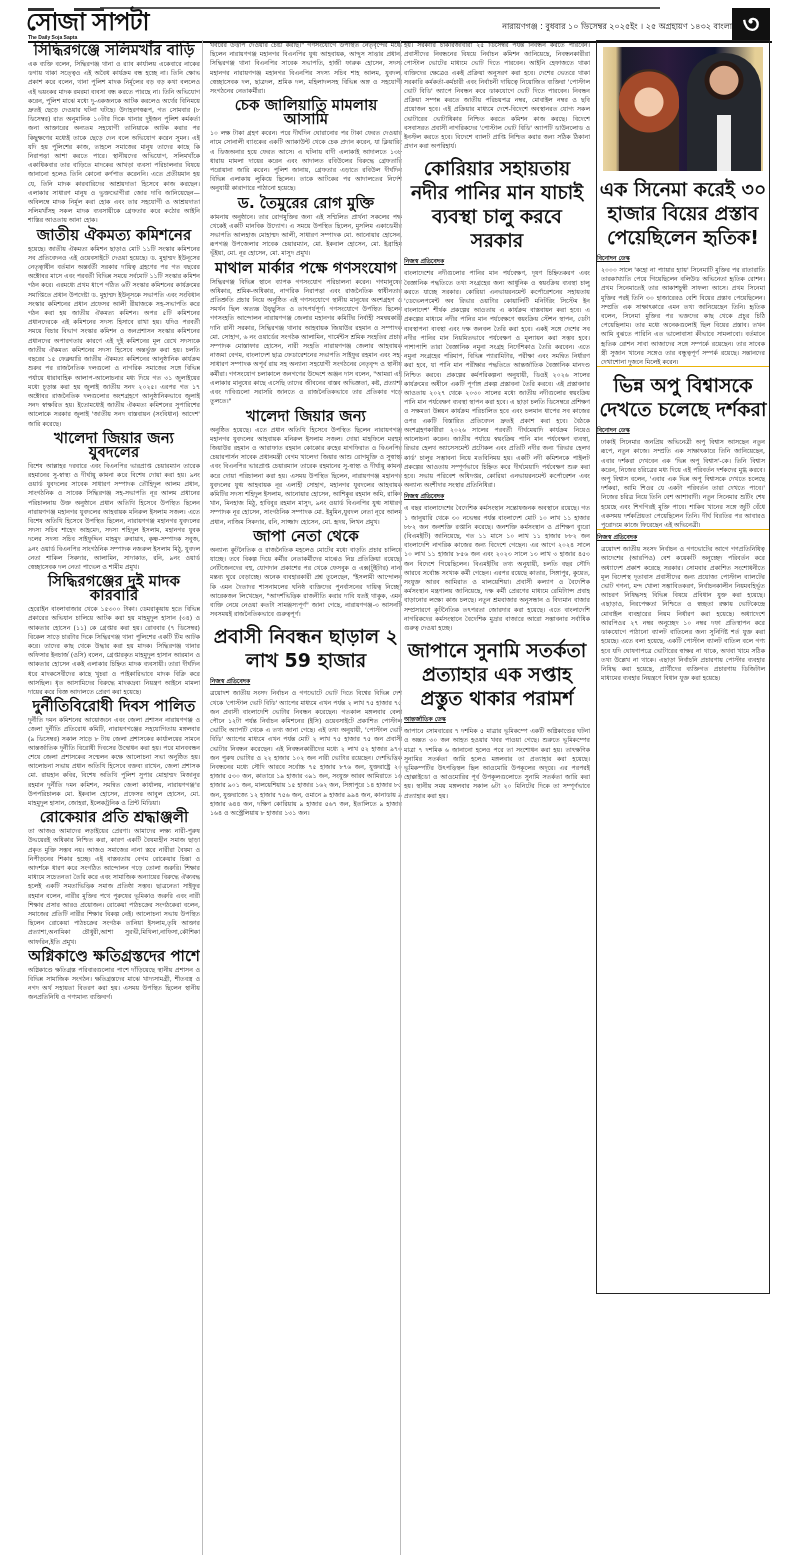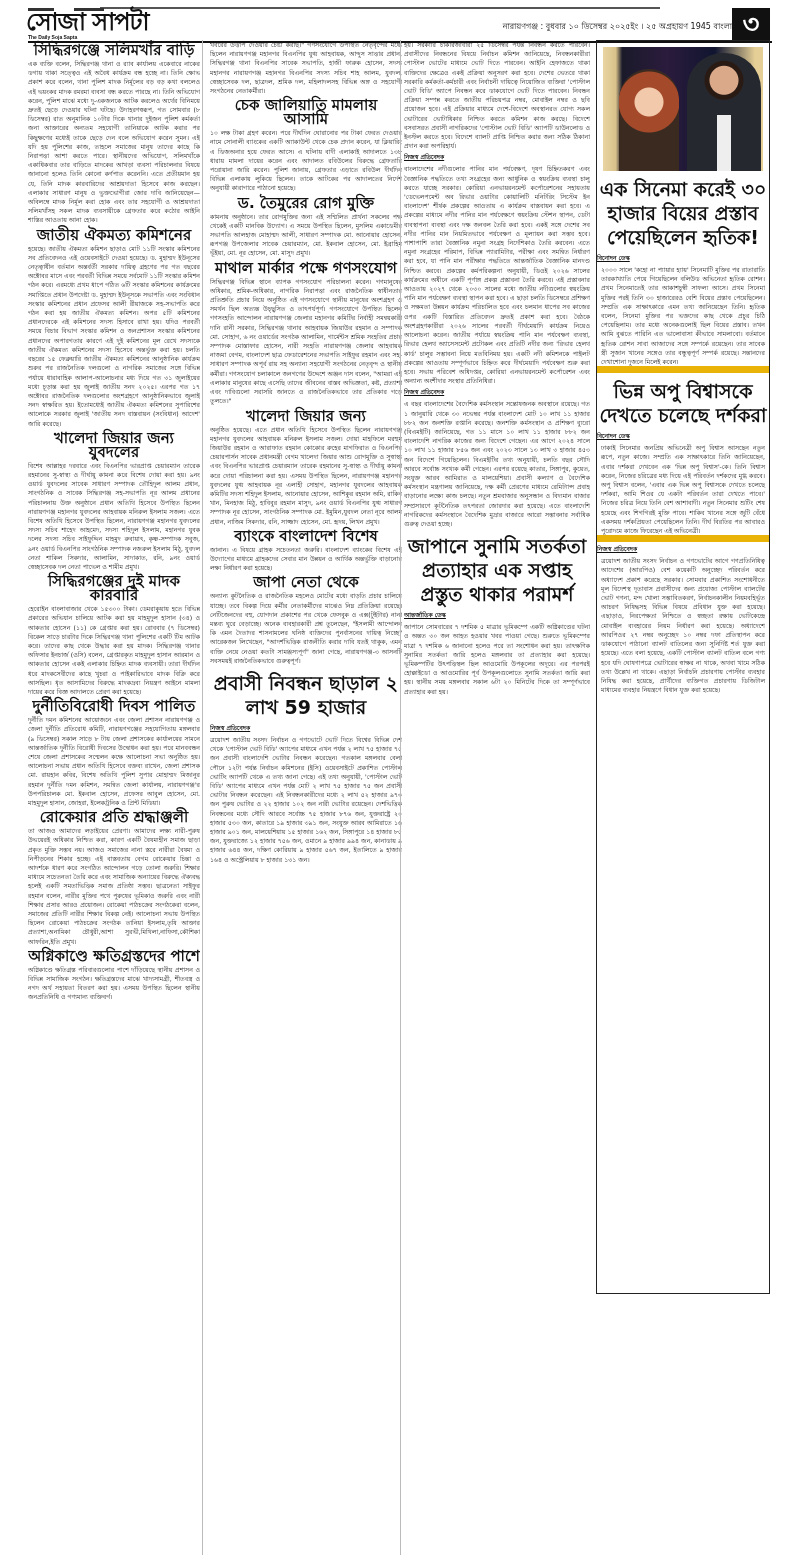--- a/index.html
+++ b/index.html
@@ -25,39 +25,39 @@
   .col4 { left: 596px; width: 174px; height: 1254px; border: 1px solid #222; }
   .vrule { position: absolute; top: 40px; width: 1px; height: 1515px; background: #bbb; }
 
   .hl { font-family: "DejaVu Sans", sans-serif; font-weight: bold; text-align: center; color: #111; }
   .hl-sm { font-size: 15px; line-height: 14px; margin: 3px 0 2px; }
   .hl-lg { font-size: 19px; line-height: 24px; margin: 6px 0 4px; }
   .byline { font-size: 6px; font-weight: bold; text-decoration: underline; margin: 2px 0 1px; }
   .body { font-size: 6.2px; line-height: 9.2px; text-align: justify; color: #222; }
 
   .block { position: relative; }
-  .boxbox { border-top: 7px solid #eab308; }
+  .boxbox { border-top: 1px solid #eab308; }
 
   .photo { margin: 6px; height: 124px; background: linear-gradient(90deg,#e9d5a3 0%,#d9c18a 8%,#1a1a2a 12%,#2b1b3d 40%,#101530 70%,#e5cf96 95%); position: relative; overflow: hidden; }
   .photo .woman { position: absolute; left: 16px; top: 22px; width: 60px; height: 110px; border-radius: 30px 30px 0 0; background: radial-gradient(circle at 50% 30%, #f2c9ab 0 14px, #a44a2a 15px 30px, #3a2a20 31px); }
   .photo .man { position: absolute; left: 84px; top: 6px; width: 74px; height: 124px; border-radius: 36px 36px 0 0; background: radial-gradient(circle at 50% 22%, #d9a98a 0 14px, #2a1a14 15px 19px, #25282e 20px); }
   .photo .shirt { position: absolute; left: 114px; top: 68px; width: 14px; height: 60px; background: #eee; }
 </style>
 </head>
 <body>
 
 <div class="masthead">
   <div class="mast-topline"></div>
   <div class="mast-tags">
     <span class="mast-tag"></span>
     <span class="mast-tag long"></span>
   </div>
   <div class="logo">সোজা সাপটা</div>
   <div class="logo-sub">The Daily Soja Sapta</div>
-  <div class="dateline">নারায়ণগঞ্জ : বুধবার ১০ ডিসেম্বর ২০২৫ইং । ২৫ অগ্রহায়ণ 1945 বাংলা</div>
+  <div class="dateline">নারায়ণগঞ্জ : বুধবার ১০ ডিসেম্বর ২০২৫ইং । ২৫ অগ্রহায়ণ ১৪৩২ বাংলা</div>
   <div class="page-num">৩</div>
   <div class="mast-rule"></div>
 </div>
 
 <div class="col col1">
     <div class="block">
       <div class="hl hl-sm">সিদ্ধিরগঞ্জে সলিমখাঁর বাড়ি</div>
       <div class="body" style="padding: 0px;">এক ব্যক্তি বলেন, সিদ্ধিরগঞ্জ থানা ও র‍্যাব কার্যালয় একেবারে নাকের ডগায় থাকা সত্ত্বেও এই অবৈধ কার্যক্রম বন্ধ হচ্ছে না। তিনি ক্ষোভ প্রকাশ করে বলেন, থানা পুলিশ মাদক নির্মূলের বড় বড় কথা বললেও এই ভয়ংকর মাদক রমরমা ব্যবসা বন্ধ করতে পারছে না। তিনি অভিযোগ করেন, পুলিশ মাঝে মধ্যে দু-একজনকে আটক করলেও অর্থের বিনিময়ে দ্রুতই ছেড়ে দেওয়ার ঘটনা ঘটছে। উদাহরণস্বরূপ, গত সোমবার (৮ ডিসেম্বর) রাত অনুমানিক ১০টার দিকে থানার দুইজন পুলিশ কর্মকর্তা জনা আক্তারের অন্যতম সহযোগী তানিয়াকে আটক করার পর কিছুক্ষণের মধ্যেই তাকে ছেড়ে দেন বলে অভিযোগ করেন সুমন। এই যদি হয় পুলিশের কাজ, তাহলে সমাজের মানুষ তাদের কাছে কি নিরাপত্তা আশা করতে পারে। স্থানীয়দের অভিযোগ, সলিমখাঁকে একাধিকবার তার বাড়িতে মাদকের আখড়া ব্যবসা পরিচালনার বিষয়ে জানানো হলেও তিনি কোনো কর্ণপাত করেননি। এতে প্রতীয়মান হয় যে, তিনি মাদক কারবারিদের আশ্রয়দাতা হিসেবে কাজ করছেন। এলাকার সাধারণ মানুষ ও ভুক্তভোগীরা জোর দাবি জানিয়েছেন—অবিলম্বে মাদক নির্মূল করা হোক এবং তার সহযোগী ও আশ্রয়দাতা সলিমখাঁসহ সকল মাদক ব্যবসায়ীকে গ্রেফতার করে কঠোর আইনি শাস্তির আওতায় আনা হোক।</div>
     </div>
     <div class="block">
@@ -100,39 +100,36 @@
     </div>
     <div class="block">
       <div class="hl hl-sm">মাথাল মার্কার পক্ষে গণসংযোগ</div>
       <div class="body" style="padding: 0px;">সিদ্ধিরগঞ্জ বিভিন্ন স্থানে ব্যাপক গণসংযোগ পরিচালনা করেন। গণমানুষের অধিকার, শ্রমিক-অধিকার, নাগরিক নিরাপত্তা এবং রাজনৈতিক স্বাধীনতার প্রতিশ্রুতি প্রচার নিয়ে অনুষ্ঠিত এই গণসংযোগে স্থানীয় মানুষের অংশগ্রহণ ও সমর্থন ছিল অত্যন্ত উচ্ছ্বসিত ও তাৎপর্যপূর্ণ। গণসংযোগে উপস্থিত ছিলেন গণসংহতি আন্দোলন নারায়ণগঞ্জ জেলার মহানগর কমিটির নির্বাহী সমন্বয়কারী দানি রানী সরকার, সিদ্ধিরগঞ্জ থানার আহবায়ক জিয়াউর রহমান ও সম্পাদক মো. সোহাগ, ৬ নং ওয়ার্ডের সংগঠক আলামিন, গার্মেন্টস শ্রমিক সংহতির প্রচার সম্পাদক মোস্তাফার হোসেন, নারী সংহতি নারায়ণগঞ্জ জেলার আহবায়ক নাজমা বেগম, বাংলাদেশ ছাত্র ফেডারেশনের সভাপতি সাইফুর রহমান এবং সহ-সাধারণ সম্পাদক অপূর্ব রায় সহ অন্যান্য সহযোগী সংগঠনের নেতৃবৃন্দ ও স্থানীয় কর্মীরা। গণসংযোগ চলাকালে জনগণের উদ্দেশে অঞ্জন দাস বলেন, "আমরা এই এলাকার মানুষের কাছে এসেছি তাদের জীবনের বাস্তব অভিজ্ঞতা, কষ্ট, প্রত্যাশা এবং দাবিগুলো সরাসরি জানতে ও রাজনৈতিকভাবে তার প্রতিকার গড়ে তুলতে।"</div>
     </div>
     <div class="block">
       <div class="hl hl-sm">খালেদা জিয়ার জন্য</div>
       <div class="body" style="padding: 0px;">অনুষ্ঠিত হয়েছে। এতে প্রধান অতিথি হিসেবে উপস্থিত ছিলেন নারায়ণগঞ্জ মহানগর যুবদলের আহবায়ক মনিরুল ইসলাম সজল। দোয়া মাহফিলে মরহুম জিয়াউর রহমান ও আরাফাত রহমান কোকোর রুহের মাগফিরাত ও বিএনপির চেয়ারপার্সন সাবেক প্রধানমন্ত্রী বেগম খালেদা জিয়ার আশু রোগমুক্তি ও সুস্বাস্থ্য এবং বিএনপির ভারপ্রাপ্ত চেয়ারম্যান তারেক রহমানের সু-স্বাস্থ্য ও দীর্ঘায়ু কামনা করে দোয়া পরিচালনা করা হয়। এসময় উপস্থিত ছিলেন, নারায়ণগঞ্জ মহানগর যুবদলের যুগ্ম আহবায়ক নূর এলাহী সোহাগ, মহানগর যুবদলের আহবায়ক কমিটির সদস্য শহিদুল ইসলাম, আনোয়ার হোসেন, আশিকুর রহমান অমি, রাকিব খান, মিনহাজ মিঠু, হাবিবুর রহমান মাসুদ, ৯নং ওয়ার্ড বিএনপির যুগ্ম সাধারণ সম্পাদক নূর হোসেন, সাংগঠনিক সম্পাদক মো. ইমুমিন,যুবদল নেতা নূরে আলম প্রধান, নাজিম সিকদার, রনি, সাজ্জাদ হোসেন, মো. হৃদয়, লিখন প্রমুখ।</div>
     </div>
     <div class="block">
-      <div class="hl hl-sm">ব্যাংকে বাংলাদেশ বিশেষ</div>
-      <div class="body" style="padding: 0px;">জানান। এ বিষয়ে গ্রাহক সচেতনতা জরুরি। বাংলাদেশ ব্যাংকের বিশেষ এই উদ্যোগের মাধ্যমে গ্রাহকদের সেবার মান উন্নয়ন ও আর্থিক অন্তর্ভুক্তি বাড়ানোর লক্ষ্য নির্ধারণ করা হয়েছে।</div>
-    </div>
-    <div class="block">
       <div class="hl hl-sm">জাপা নেতা থেকে</div>
       <div class="body" style="padding: 0px;">অন্যান্য কুটনৈতিক ও রাজনৈতিক মহলেও মোটের মধ্যে বাড়তি প্রচার চালিয়ে যাচ্ছে। তবে বিকল্প দিয়ে কর্মীর নেতাকর্মীদের মাঝেও নিম্ন প্রতিক্রিয়া রয়েছে। নেটিজেনদের বহু, যোগদান প্রকাশের পর থেকে ফেসবুক ও এক্স(টুইটার) নানা মন্তব্য ঘুরে বেড়াচ্ছে। অনেক ব্যবহারকারী প্রশ্ন তুলেছেন, "ইসলামী আন্দোলন কি এমন দৈতাদর শাসনামলের ঘনিষ্ঠ ব্যক্তিদের পুনর্বাসনের দায়িত্ব নিচ্ছে" আরেকজন লিখেছেন, "আদর্শভিত্তিক রাজনীতি করার দাবি যতই থাকুক, এমন ব্যক্তি নেয়ে নেওয়া কতটা সামঞ্জস্যপূর্ণ" জানা গেছে, নারায়ণগঞ্জ-৩ আসনটি সবসময়ই রাজনৈতিকভাবে গুরুত্বপূর্ণ।</div>
     </div>
     <div class="block">
       <div class="hl hl-lg">প্রবাসী নিবন্ধন ছাড়াল ২ লাখ 59 হাজার</div>
       <div class="byline">নিজস্ব প্রতিবেদক</div>
       <div class="body" style="padding: 0px;">ত্রয়োদশ জাতীয় সংসদ নির্বাচন ও গণভোটে ভোট দিতে বিশ্বের বিভিন্ন দেশ থেকে 'পোস্টাল ভোট বিডি' অ্যাপের মাধ্যমে এখন পর্যন্ত ২ লাখ ৭৫ হাজার ৭৫ জন প্রবাসী বাংলাদেশি ভোটার নিবন্ধন করেছেন। গতকাল মঙ্গলবার বেলা পৌনে ১২টা পর্যন্ত নির্বাচন কমিশনের (ইসি) ওয়েবসাইটে প্রকাশিত পোস্টাল ভোটিং অ্যাপটি থেকে এ তথ্য জানা গেছে। এই তথ্য অনুযায়ী, 'পোস্টাল ভোট বিডি' অ্যাপের মাধ্যমে এখন পর্যন্ত মোট ২ লাখ ৭৫ হাজার ৭৫ জন প্রবাসী ভোটার নিবন্ধন করেছেন। এই নিবন্ধনকারীদের মধ্যে ২ লাখ ৫২ হাজার ৯৭৩ জন পুরুষ ভোটার ও ২২ হাজার ১০২ জন নারী ভোটার রয়েছেন। দেশভিত্তিক নিবন্ধনের মধ্যে সৌদি আরবে সর্বোচ্চ ৭৫ হাজার ৮৭৬ জন, যুক্তরাষ্ট্রে ২০ হাজার ৫৩০ জন, কাতারে ১৯ হাজার ৩৯১ জন, সংযুক্ত আরব আমিরাতে ১৬ হাজার ৯০১ জন, মালয়েশিয়ায় ১৫ হাজার ১৬২ জন, সিঙ্গাপুরে ১৪ হাজার ৮৫ জন, যুক্তরাজ্যে ১২ হাজার ৭৫৬ জন, ওমানে ৯ হাজার ৯৯৪ জন, কানাডায় ৯ হাজার ৬৪৪ জন, দক্ষিণ কোরিয়ায় ৯ হাজার ৫৬৭ জন, ইতালিতে ৯ হাজার ১৬৪ ও অস্ট্রেলিয়ায় ৮ হাজার ১৩১ জন।</div>
     </div>
   </div>
 <div class="vrule" style="left:400px"></div>
 <div class="col col3">
     <div class="block">
       <div class="body" style="padding: 0px;">হয়। সরকারি চাকরিজীবীরা ২৫ ডিসেম্বর পর্যন্ত নিবন্ধন করতে পারবেন। প্রবাসীদের নিবন্ধনের বিষয়ে নির্বাচন কমিশন জানিয়েছে, নিবন্ধনকারীরা পোস্টাল ভোটের মাধ্যমে ভোট দিতে পারবেন। আইনি হেফাজতে থাকা ব্যক্তিদের ক্ষেত্রেও একই প্রক্রিয়া অনুসরণ করা হবে। দেশের ভেতরে থাকা সরকারি কর্মকর্তা-কর্মচারী এবং নির্বাচনী দায়িত্বে নিয়োজিত ব্যক্তিরা 'পোস্টাল ভোট বিডি' অ্যাপে নিবন্ধন করে ডাকযোগে ভোট দিতে পারবেন। নিবন্ধন প্রক্রিয়া সম্পন্ন করতে জাতীয় পরিচয়পত্র নম্বর, মোবাইল নম্বর ও ছবি প্রয়োজন হবে। এই প্রক্রিয়ার মাধ্যমে দেশে-বিদেশে অবস্থানরত যোগ্য সকল ভোটারের ভোটাধিকার নিশ্চিত করতে কমিশন কাজ করছে। বিদেশে বসবাসরত প্রবাসী নাগরিকদের 'পোস্টাল ভোট বিডি' অ্যাপটি ডাউনলোড ও ইনস্টল করতে হবে। বিদেশে ব্যালট প্রাপ্তি নিশ্চিত করার জন্য সঠিক ঠিকানা প্রদান করা অপরিহার্য।</div>
     </div>
     <div class="block">
+      <div class="hl hl-lg">কোরিয়ার সহায়তায় নদীর পানির মান যাচাই ব্যবস্থা চালু করবে সরকার</div>
       <div class="byline">নিজস্ব প্রতিবেদক</div>
       <div class="body" style="padding: 0px;">বাংলাদেশের নদীগুলোর পানির মান পর্যবেক্ষণ, দূষণ চিহ্নিতকরণ এবং বৈজ্ঞানিক পদ্ধতিতে তথ্য সংগ্রহের জন্য আধুনিক ও স্বয়ংক্রিয় ব্যবস্থা চালু করতে যাচ্ছে সরকার। কোরিয়া এনভায়রনমেন্ট কর্পোরেশনের সহায়তায় 'ডেভেলপমেন্ট অব রিভার ওয়াটার কোয়ালিটি মনিটরিং সিস্টেম ইন বাংলাদেশ' শীর্ষক প্রকল্পের আওতায় এ কার্যক্রম বাস্তবায়ন করা হবে। এ প্রকল্পের মাধ্যমে নদীর পানির মান পর্যবেক্ষণে স্বয়ংক্রিয় স্টেশন স্থাপন, ডেটা ব্যবস্থাপনা ব্যবস্থা এবং দক্ষ জনবল তৈরি করা হবে। একই সঙ্গে দেশের সব নদীর পানির মান নিয়মিতভাবে পর্যবেক্ষণ ও মূল্যায়ন করা সম্ভব হবে। পাশাপাশি তারা বৈজ্ঞানিক নমুনা সংগ্রহ নির্দেশিকাও তৈরি করবেন। এতে নমুনা সংগ্রহের পরিমাপ, বিভিন্ন প্যারামিটার, পরীক্ষা এবং সমন্বিত নির্ধারণ করা হবে, যা পানি মান পরীক্ষার পদ্ধতিতে আন্তর্জাতিক বৈজ্ঞানিক মানদণ্ড নিশ্চিত করবে। প্রকল্পের কর্মপরিকল্পনা অনুযায়ী, ডিওই ২০২৬ সালের কার্যক্রমের অধীনে একটি পূর্ণাঙ্গ প্রকল্প প্রস্তাবনা তৈরি করবে। এই প্রস্তাবনার আওতায় ২০২৭ থেকে ২০৩০ সালের মধ্যে জাতীয় নদীগুলোর স্বয়ংক্রিয় পানি মান পর্যবেক্ষণ ব্যবস্থা স্থাপন করা হবে। এ ছাড়া চলতি ডিসেম্বরে প্রশিক্ষণ ও সক্ষমতা উন্নয়ন কার্যক্রম পরিচালিত হবে এবং চলমান ধাপের সব কাজের ওপর একটি বিস্তারিত প্রতিবেদন দ্রুতই প্রকাশ করা হবে। বৈঠকে অংশগ্রহণকারীরা ২০২৬ সালের পরবর্তী দীর্ঘমেয়াদি কার্যক্রম নিয়েও আলোচনা করেন। জাতীয় পর্যায়ে স্বয়ংক্রিয় পানি মান পর্যবেক্ষণ ব্যবস্থা, রিভার হেলথ অ্যাসেসমেন্ট প্রটোকল এবং প্রতিটি নদীর জন্য 'রিভার হেলথ কার্ড' চালুর সম্ভাবনা নিয়ে মতবিনিময় হয়। একটি নদী কমিশনকে পাইলট প্রকল্পের আওতায় সম্পূর্ণভাবে চিহ্নিত করে দীর্ঘমেয়াদি পর্যবেক্ষণ শুরু করা হবে। সভায় পরিবেশ অধিদপ্তর, কোরিয়া এনভায়রনমেন্ট কর্পোরেশন এবং অন্যান্য অংশীদার সংস্থার প্রতিনিধিরা।</div>
     </div>
     <div class="block">
       <div class="byline">নিজস্ব প্রতিবেদক</div>
       <div class="body" style="padding: 0px;">এ বছর বাংলাদেশের বৈদেশিক কর্মসংস্থান সন্তোষজনক অবস্থানে রয়েছে। গত ১ জানুয়ারি থেকে ৩০ নভেম্বর পর্যন্ত বাংলাদেশ মোট ১০ লাখ ১১ হাজার ৮৮২ জন জনশক্তি রপ্তানি করেছে। জনশক্তি কর্মসংস্থান ও প্রশিক্ষণ ব্যুরো (বিএমইটি) জানিয়েছে, গত ১১ মাসে ১০ লাখ ১১ হাজার ৮৮২ জন বাংলাদেশি নাগরিক কাজের জন্য বিদেশে গেছেন। এর আগে ২০২৪ সালে ১০ লাখ ১১ হাজার ৮৫৬ জন এবং ২০২৩ সালে ১৩ লাখ ৩ হাজার ৪৫৩ জন বিদেশে গিয়েছিলেন। বিএমইটির তথ্য অনুযায়ী, চলতি বছর সৌদি আরবে সর্বোচ্চ সংখ্যক কর্মী গেছেন। এরপর রয়েছে কাতার, সিঙ্গাপুর, কুয়েত, সংযুক্ত আরব আমিরাত ও মালয়েশিয়া। প্রবাসী কল্যাণ ও বৈদেশিক কর্মসংস্থান মন্ত্রণালয় জানিয়েছে, দক্ষ কর্মী প্রেরণের মাধ্যমে রেমিট্যান্স প্রবাহ বাড়ানোর লক্ষ্যে কাজ চলছে। নতুন শ্রমবাজার অনুসন্ধান ও বিদ্যমান বাজার সম্প্রসারণে কূটনৈতিক তৎপরতা জোরদার করা হয়েছে। এতে বাংলাদেশি নাগরিকদের কর্মসংস্থানে বৈদেশিক মুদ্রার বাজারে আরো সম্ভাবনার সর্বাধিক গুরুত্ব দেওয়া হচ্ছে।</div>
     </div>
     <div class="block">
       <div class="hl hl-lg">জাপানে সুনামি সতর্কতা প্রত্যাহার এক সপ্তাহ প্রস্তুত থাকার পরামর্শ</div>
       <div class="byline">আন্তর্জাতিক ডেস্ক</div>

